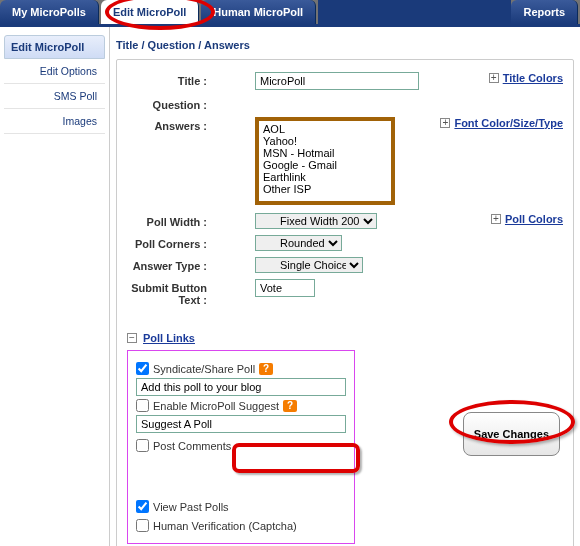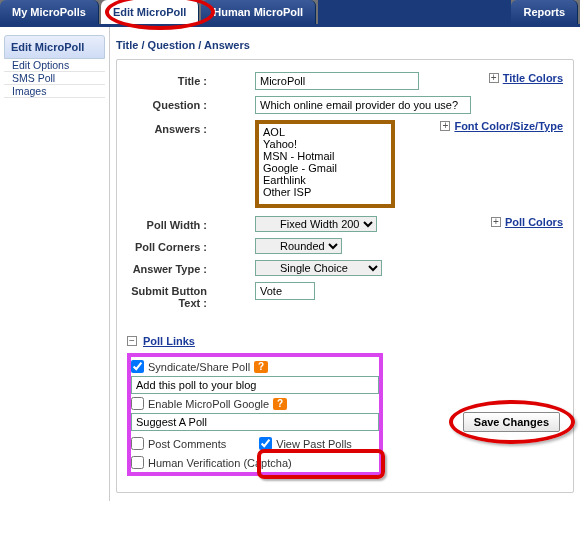--- a/index.html
+++ b/index.html
@@ -7,43 +7,43 @@
 .tabs { display: flex; background: #737373; padding: 0; }
 .tab { padding: 6px 12px; color: #fff; font-weight: bold; cursor: pointer; border-right: 1px solid #0a2a5a; background: linear-gradient(#3a5a9a, #1a3a7a); border-radius: 6px 6px 0 0; margin-right: 2px; }
 .tab.sel { background: #fff; color: #1a3a7a; }
 .tab-spacer { flex: 1; background: #1a3a7a; border-bottom: 3px solid #1a3a7a;}
 .tabwrap { position: relative; }
 .ring-edit { position: absolute; left: 105px; top: -6px; width: 110px; height: 36px; border: 4px solid #d00; border-radius: 50%; pointer-events: none; z-index: 10; }
 .strip { height: 3px; background: #1a3a7a; }
 .body { display: flex; }
 .sidebar { width: 110px; padding: 8px 4px; border-right: 1px solid #ccc; }
 .side-h { background: linear-gradient(#e8eefb, #cfdcf5); color: #1a3a7a; font-weight: bold; padding: 5px 6px; border: 1px solid #bcd; border-radius: 3px 3px 0 0; }
-.side-item { padding: 0 8px; color: #1a3a7a; cursor: pointer; border-bottom: 1px solid #e4e4e4; font-size: 10.5px; }
+.side-item { padding: 6px 8px; color: #1a3a7a; cursor: pointer; border-bottom: 1px solid #e4e4e4; font-size: 10.5px; text-align: right; }
 .content { flex: 1; padding: 8px 6px; position: relative; }
 .sect-title { color: #1a3a7a; font-weight: bold; padding: 4px 0 8px 0; }
 .panel { border: 1px solid #ccc; padding: 12px 10px 16px 10px; border-radius: 2px; }
 .row { display: flex; align-items: flex-start; margin-bottom: 6px; gap: 42px; }
 .lbl { width: 86px; text-align: right; padding-right: 6px; font-weight: bold; color: #333; padding-top: 3px; font-size: 11px;}
 .field input[type=text] { border: 1px solid #7a9; padding: 2px 4px; font-size: 11px; }
 .field textarea { border: 4px solid #a16207; padding: 2px 4px; font-size: 11px; font-family: Arial; resize: none; overflow: hidden;}
 .field select { border: 1px solid #7a9; font-size: 11px; padding-left: 20px; }
 .rightlink { margin-left: auto; white-space: nowrap; display: flex; align-items: center; gap: 4px;}
 .rightlink a { color: #1a3a9a; font-weight: bold; text-decoration: underline; font-size: 11px;}
 .pl { display:inline-block; width:10px; height:10px; border:1px solid #888; text-align:center; line-height:8px; font-size:10px; color:#555; background:#fff;}
 .poll-links { margin-top: 26px; }
 .pl-head { display: flex; align-items: center; gap: 6px; margin-bottom: 6px; }
 .pl-head a { color: #1a3a9a; font-weight: bold; text-decoration: underline; }
-.pl-box { border: 4px solid #d946ef; padding: 0; width: 256px; position: relative;}
+.pl-box { border: 1px solid #d946ef; padding: 8px; width: 228px; position: relative;}
 .cb-row { display: flex; align-items: center; gap: 4px; margin: 3px 0; }
 .cb-row input[type=text]{ border:1px solid #7a9; padding:2px 4px; font-size:11px; width: 260px;}
-.cb-pair { display:flex; gap: 33px;}
+.cb-pair { display:flex; gap: 42px; flex-direction: column;}
 .help-ic { display:inline-block; width:14px; height:12px; background:#f57c00; color:#fff; font-weight:bold; font-size:10px; text-align:center; line-height:12px; border-radius:2px;}
 .ring-view { position:absolute; right:-6px; top:92px; width:128px; height:30px; border:4px solid #d00; border-radius:7px; box-shadow: 2px 2px 2px rgba(0,0,0,.3); pointer-events:none;}
 .save-wrap { position: absolute; right: 20px; top: 385px; }
-.save-btn { background: linear-gradient(#fff,#e6e6e6); border:1px solid #888; padding:3px 10px; font-weight:bold; font-size:11px; border-radius:2px; cursor:pointer;}
+.save-btn { background: linear-gradient(#fff,#e6e6e6); border:1px solid #888; padding:15px 10px; font-weight:bold; font-size:11px; border-radius:8px; cursor:pointer;}
 .ring-save { position:absolute; left:-14px; top:-12px; width:126px; height:44px; border:4px solid #d00; border-radius:50%; pointer-events:none; box-shadow: 2px 2px 3px rgba(0,0,0,.3);}
 </style>
 </head>
 <body>
 
 <div class="tabwrap">
   <div class="tabs">
     <div class="tab">My MicroPolls</div>
     <div class="tab sel">Edit MicroPoll</div>
     <div class="tab">Human MicroPoll</div>
@@ -71,21 +71,20 @@
         <div class="lbl">Title :</div>
         <div class="field"><input type="text" style="width: 164px;" value="MicroPoll"></div>
         <div class="rightlink">
           <span class="pl">+</span>
           <a href="#">Title Colors</a>
         </div>
       </div>
 
       <div class="row">
         <div class="lbl">Question :</div>
-        <div class="field"><input type="text" style="width: 216px;" value="Which online email provider do you use?"></div>
       </div>
 
       <div class="row">
         <div class="lbl">Answers :</div>
         <div class="field"><textarea rows="6" cols="20" style="width: 140px; height: 88px;">AOL
 Yahoo!
 MSN - Hotmail
 Google - Gmail
 Earthlink
 Other ISP</textarea></div>
@@ -104,21 +103,21 @@
         </div>
       </div>
 
       <div class="row">
         <div class="lbl">Poll Corners :</div>
         <div class="field"><select><option>Rounded</option></select></div>
       </div>
 
       <div class="row">
         <div class="lbl">Answer Type :</div>
-        <div class="field"><select style="width:127px"><option>Single Choice</option></select></div>
+        <div class="field"><select style="width:108px"><option>Single Choice</option></select></div>
       </div>
 
       <div class="row">
         <div class="lbl" style="line-height:1.1">Submit Button Text :</div>
         <div class="field"><input type="text" style="width: 60px;" value="Vote"></div>
       </div>
 
       <div class="poll-links">
         <div class="pl-head">
           <span class="pl">−</span>
@@ -128,21 +127,21 @@
           <div class="cb-row">
             <input type="checkbox" checked="" style="">
             <span>Syndicate/Share Poll</span>
             <span class="help-ic">?</span>
           </div>
           <div class="cb-row">
               <input type="text" value="Add this poll to your blog" style="">
             </div>
           <div class="cb-row">
             <input type="checkbox" style="">
-            <span>Enable MicroPoll Google</span>
+            <span>Enable MicroPoll Suggest</span>
             <span class="help-ic">?</span>
           </div>
           <div class="cb-row">
               <input type="text" value="Suggest A Poll" style="">
             </div>
           <div class="cb-pair">
             <div class="cb-row">
               <input type="checkbox" style="">
               <span>Post Comments</span>
             </div>

